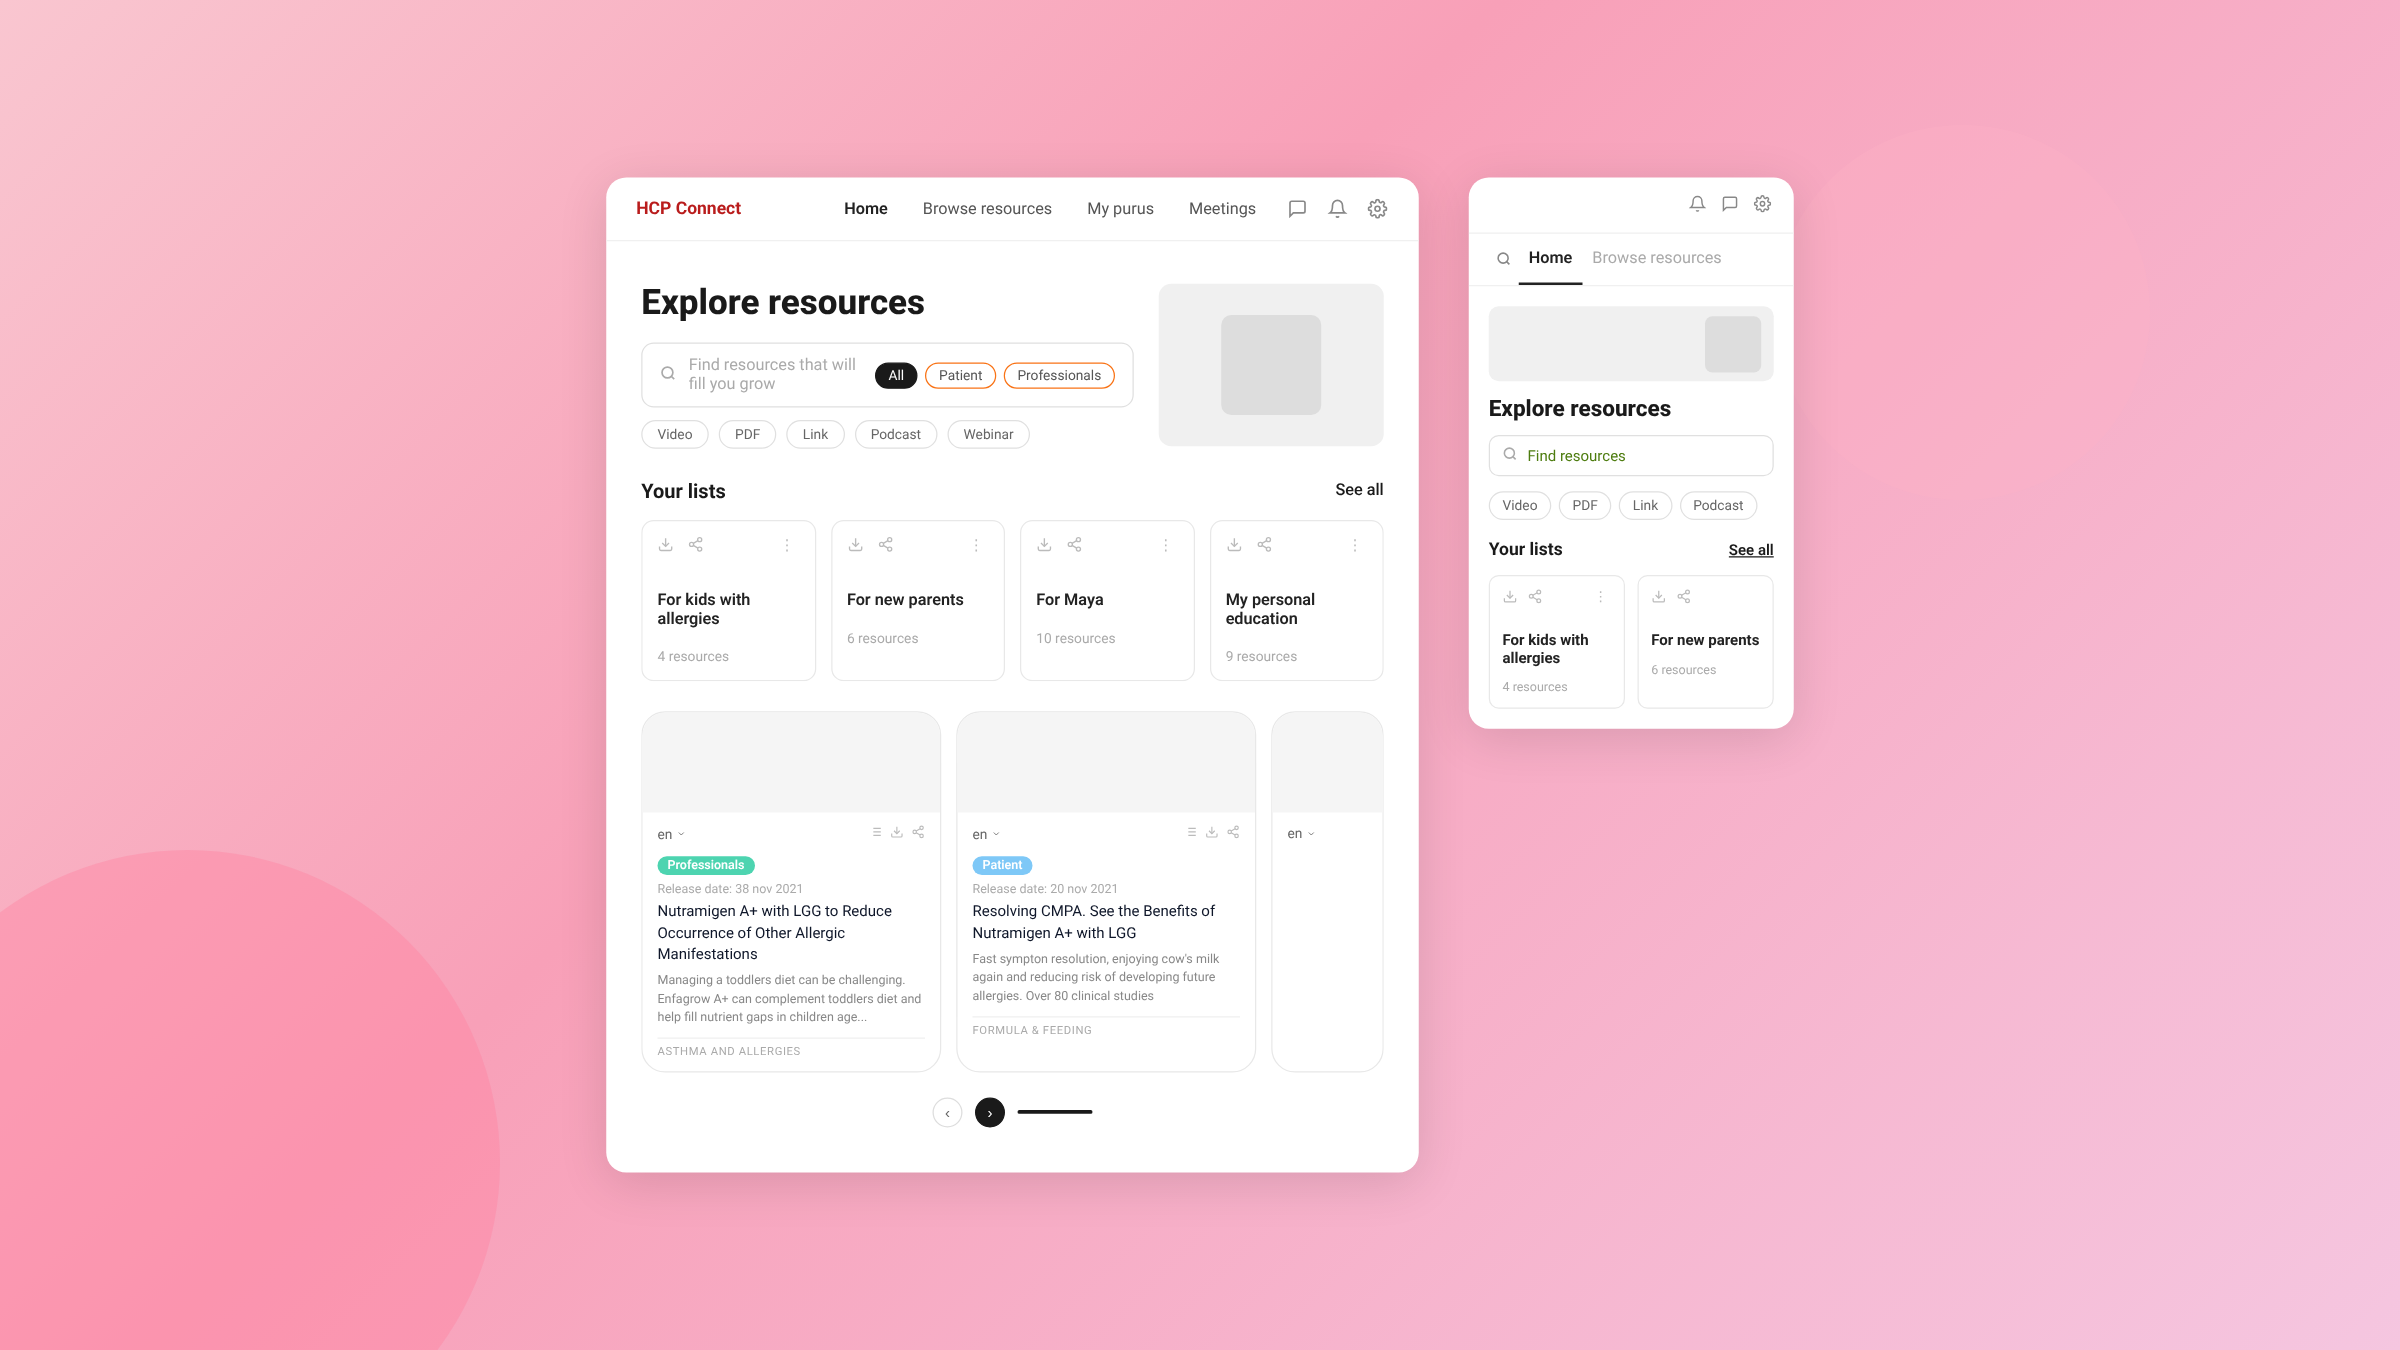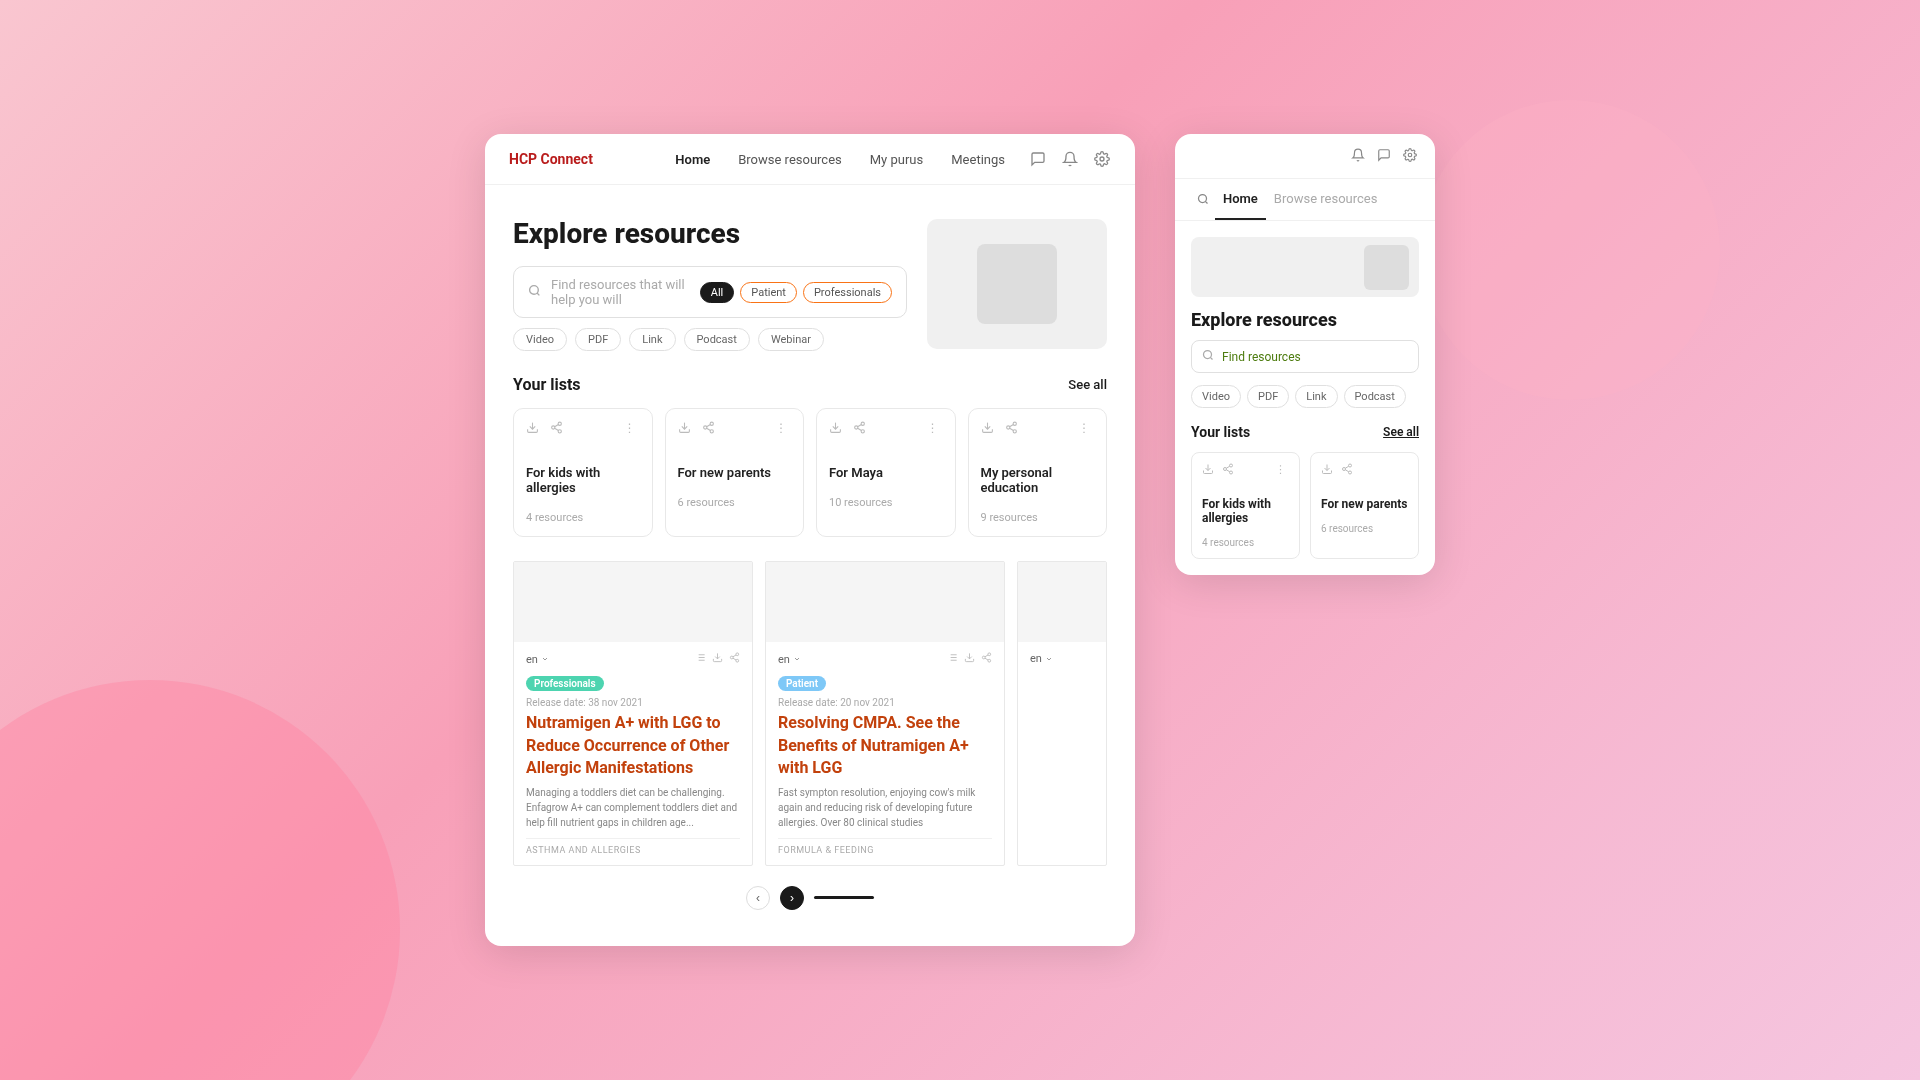--- a/index.html
+++ b/index.html
@@ -279,21 +279,21 @@
       gap: 12px;
       flex: 1;
       overflow: hidden;
       padding: 8px 0;
     }
     .resource-card {
       flex: 1;
       min-width: 0;
       background: white;
       border: 1px solid #e8e8e8;
-      border-radius: 2px;
+      border-radius: 19px;
       overflow: hidden;
     }
     .resource-card-top {
       height: 80px;
       background: #f5f5f5;
     }
     .resource-card-body {
       padding: 10px 12px;
     }
     .resource-card-header {
@@ -326,23 +326,23 @@
       margin-bottom: 6px;
     }
     .tag-professionals { background: #4dd4b0; color: white; }
     .tag-patient { background: #7ec8f7; color: white; }
     .release-date {
       font-size: 10px;
       color: #aaa;
       margin-bottom: 4px;
     }
     .resource-title {
-      font-size: 16px;
-      font-weight: 700;
-      color: #c2410c;
+      font-size: 12px;
+      font-weight: 400;
+      color: #0f172a;
       margin-bottom: 5px;
       line-height: 1.4;
     }
     .resource-desc {
       font-size: 10px;
       color: #888;
       line-height: 1.5;
       margin-bottom: 8px;
     }
     .resource-category {
@@ -592,21 +592,21 @@
       <div class="hero-section">
         <div class="hero-text">
           <h1 class="hero-title">Explore resources</h1>
           <div class="search-bar">
             <span class="search-icon-sm">
               <svg width="13" height="13" viewBox="0 0 24 24" fill="none" stroke="#aaa" stroke-width="2.5">
                   <circle cx="11" cy="11" r="8"></circle>
                   <line x1="21" y1="21" x2="16.65" y2="16.65"></line>
                 </svg>
             </span>
-            <span class="search-input-fake">Find resources that will help you will</span>
+            <span class="search-input-fake">Find resources that will fill you grow</span>
             <div class="filter-pills">
               <span class="filter-pill active">All</span>
               <span class="filter-pill">Patient</span>
               <span class="filter-pill">Professionals</span>
             </div>
           </div>
           <div class="search-filters">
             <span class="type-pill">Video</span>
             <span class="type-pill">PDF</span>
             <span class="type-pill">Link</span>

